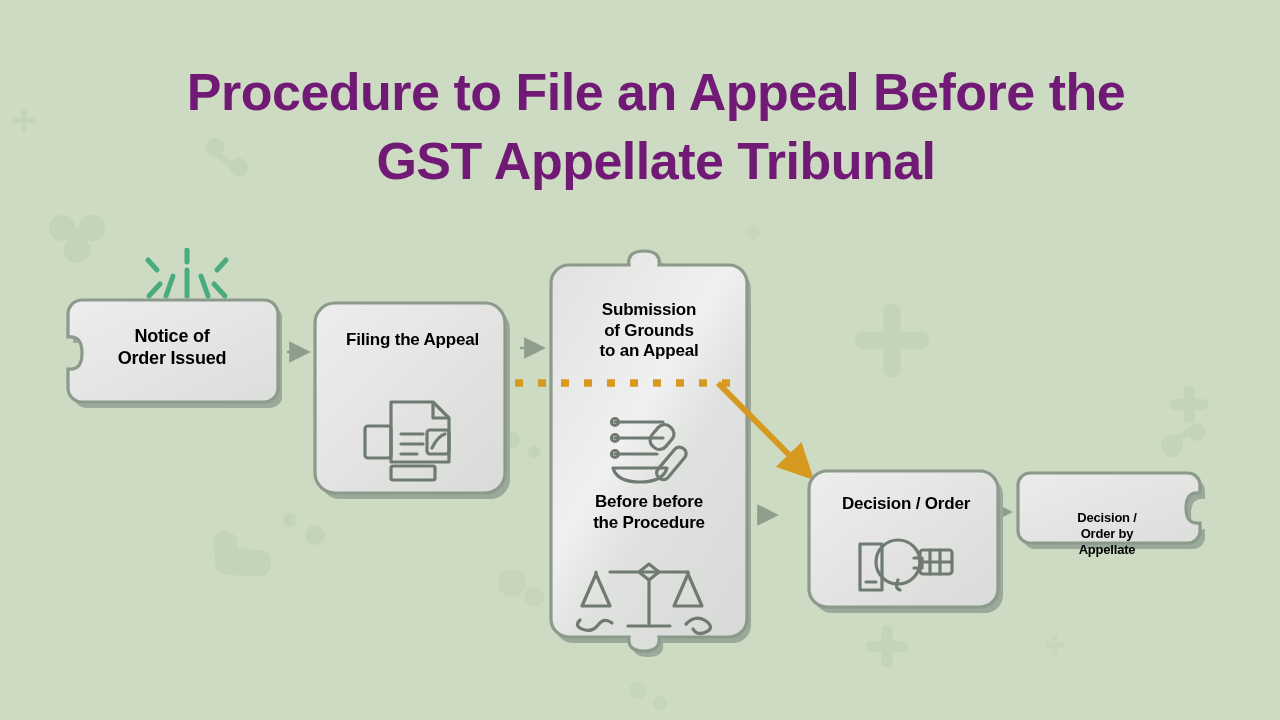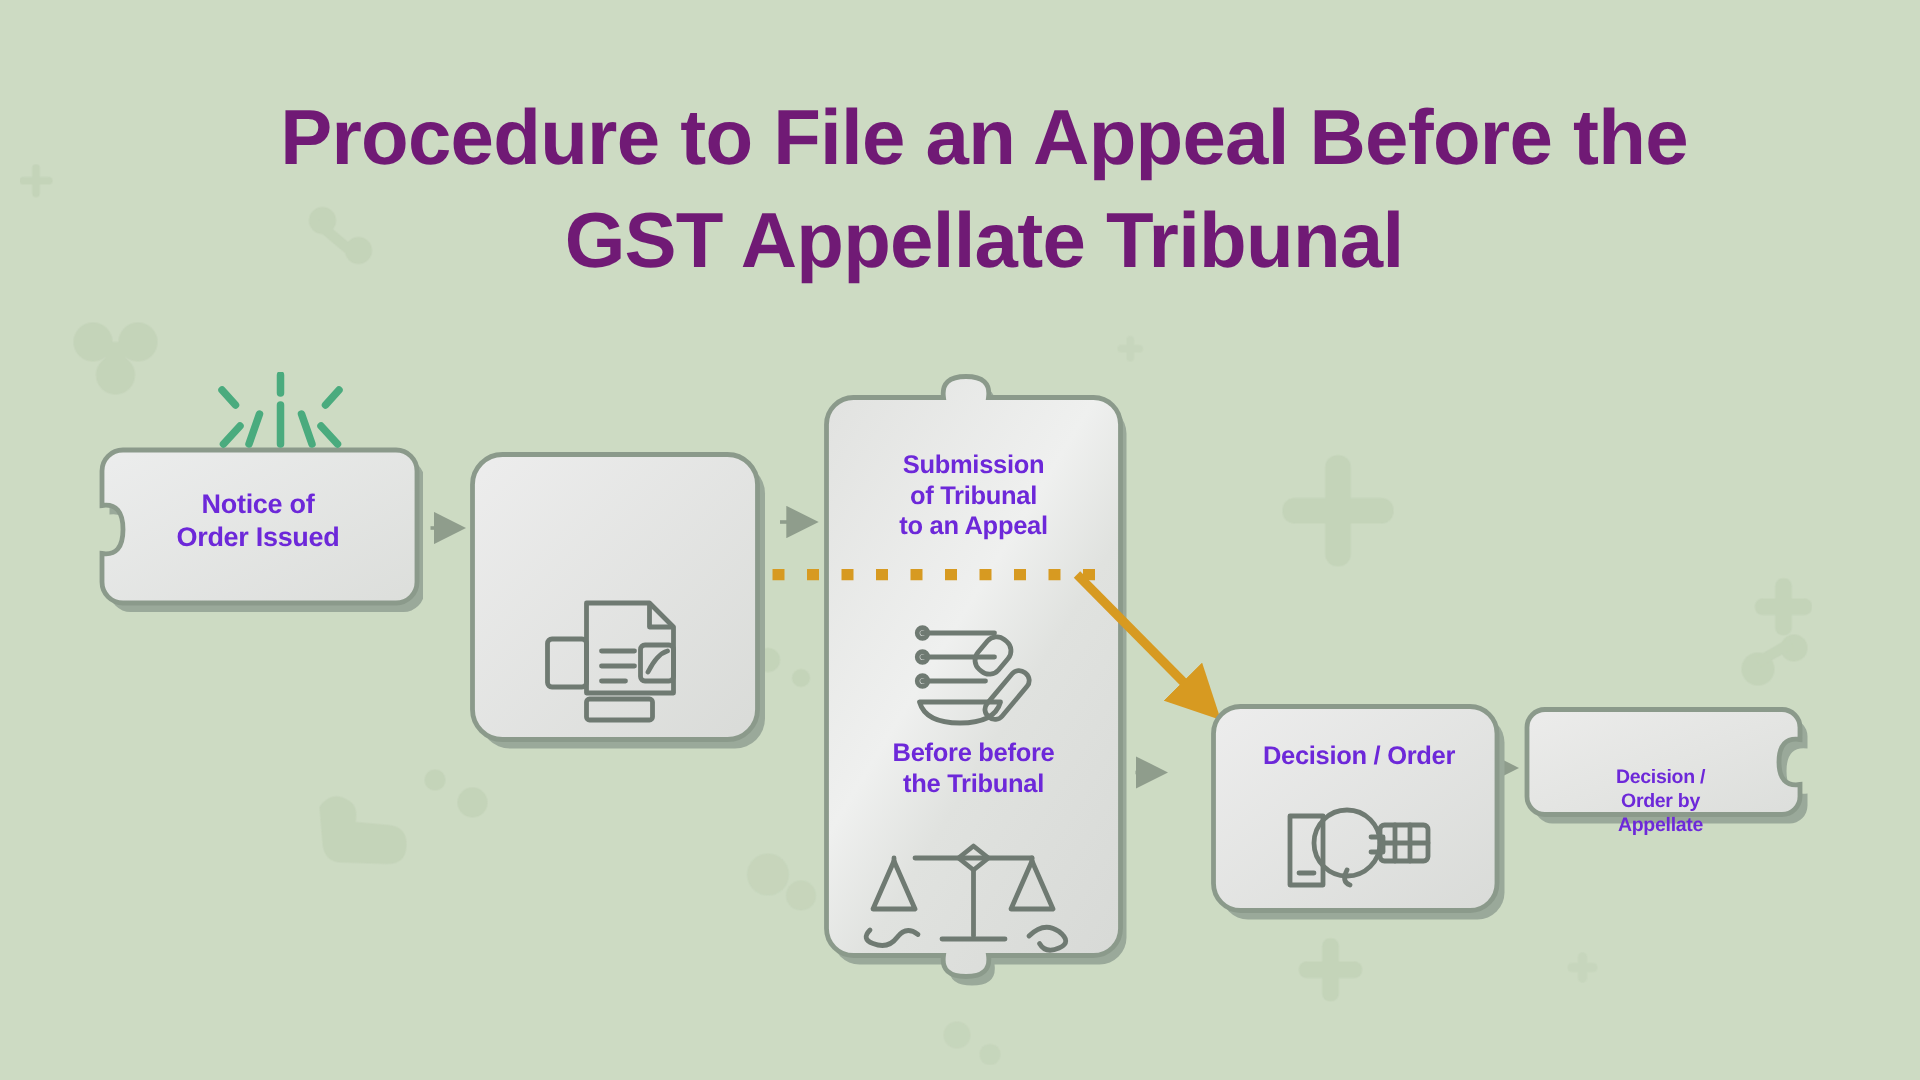--- a/index.html
+++ b/index.html
@@ -22,21 +22,21 @@
   }
   #title .ln { display:block; }
 
   
   #connectors { position:absolute; left:0; top:0; width:1280px; height:720px; }
 
   
   .node { position:absolute; }
   .node .label {
     position:absolute; left:0; width:100%;
-    text-align:center; color:#6d28d9; font-weight:bold;
+    text-align:center; color:#000000; font-weight:bold;
     line-height:1.22; letter-spacing:-0.2px;
   }
   .node .glyph { position:absolute; left:0; width:100%; text-align:center; }
 
   
   #node-notice   { left:62px;  top:296px; width:220px; height:114px; }
   #node-filing   { left:310px; top:300px; width:205px; height:205px; }
   #node-central  { left:546px; top:248px; width:206px; height:412px; }
   #node-decision { left:804px; top:468px; width:204px; height:150px; }
   #node-final    { left:1012px;top:470px; width:208px;height:82px; }
@@ -187,20 +187,21 @@
       <linearGradient id="gFiling" x1="0" y1="0" x2="1" y2="1">
         <stop offset="0%" stop-color="#ededed"></stop>
           <stop offset="100%" stop-color="#d9dbd8"></stop>
       </linearGradient>
     </defs>
     <g transform="translate(5,3)">
       <rect x="5" y="6" width="190" height="190" rx="20" fill="#9aa99a"></rect>
       <rect x="0" y="0" width="190" height="190" rx="20" fill="url(#gFiling)" stroke="#8b9a8b" stroke-width="3.2"></rect>
     </g>
   </svg>
+  <div class="label">Filing the Appeal</div>
   <div class="glyph">
     <svg width="112" height="100" viewBox="0 0 112 100" xmlns="http://www.w3.org/2000/svg" fill="none" stroke="#6f7a72" stroke-width="3.2" stroke-linejoin="round">
       <path d="M34 14 H76 L92 30 V74 H34 Z"></path>
       <path d="M76 14 V30 H92"></path>
       <rect x="8" y="38" width="26" height="32" rx="3"></rect>
       <rect x="34" y="78" width="44" height="14" rx="2"></rect>
       <line x1="44" y1="46" x2="66" y2="46" stroke-linecap="round"></line>
       <line x1="44" y1="56" x2="66" y2="56" stroke-linecap="round"></line>
       <line x1="44" y1="66" x2="60" y2="66" stroke-linecap="round"></line>
       <rect x="70" y="42" width="22" height="24" rx="3"></rect>
@@ -222,41 +223,41 @@
     <g transform="translate(5,3)">
       <path d="M18 14 H78 q-2 -14 15 -14 q17 0 15 14 H178 a18 18 0 0 1 18 18 V368 a18 18 0 0 1 -18 18
                H108 q2 14 -15 14 q-17 0 -15 -14 H18 A18 18 0 0 1 0 368 V32 A18 18 0 0 1 18 14 z" fill="#9aa99a" transform="translate(4,6)"></path>
       <path d="M18 14 H78 q-2 -14 15 -14 q17 0 15 14 H178 a18 18 0 0 1 18 18 V368 a18 18 0 0 1 -18 18
                H108 q2 14 -15 14 q-17 0 -15 -14 H18 A18 18 0 0 1 0 368 V32 A18 18 0 0 1 18 14 z" fill="url(#gCentral)" stroke="#8b9a8b" stroke-width="3.2"></path>
     </g>
   </svg>
 
   <div class="label label-a">
     <span>Submission</span><br>
-    <span>of Tribunal</span><br>
+    <span>of Grounds</span><br>
     <span>to an Appeal</span>
   </div>
 
   <div class="glyph glyph-a">
     <svg width="96" height="86" viewBox="0 0 96 86" xmlns="http://www.w3.org/2000/svg" fill="none" stroke="#6f7a72" stroke-width="3.2" stroke-linecap="round" stroke-linejoin="round">
       <path d="M14 14 H62"></path>
         <path d="M14 30 H62"></path>
         <path d="M14 46 H56"></path>
       <circle cx="14" cy="14" r="3.5"></circle>
         <circle cx="14" cy="30" r="3.5"></circle>
         <circle cx="14" cy="46" r="3.5"></circle>
       <path d="M12 60 H66 q-4 14 -27 14 q-23 0 -27 -14 z"></path>
       <rect x="52" y="16" width="18" height="26" rx="8" transform="rotate(40 61 29)"></rect>
       <rect x="64" y="36" width="13" height="38" rx="6" transform="rotate(40 70 55)"></rect>
     </svg>
   </div>
 
   <div class="label label-b">
     <span>Before before</span><br>
-    <span>the Tribunal</span>
+    <span>the Procedure</span>
   </div>
 
   <div class="glyph glyph-b">
     <svg width="150" height="96" viewBox="0 0 150 96" xmlns="http://www.w3.org/2000/svg" fill="none" stroke="#6f7a72" stroke-width="3.2" stroke-linecap="round" stroke-linejoin="round">
       <path d="M75 16 l10 8 l-10 8 l-10 -8 z"></path>
       <line x1="75" y1="32" x2="75" y2="76"></line>
       <line x1="36" y1="24" x2="114" y2="24"></line>
       <path d="M22 26 L36 58 H8 Z"></path>
       <path d="M114 26 L128 58 H100 Z"></path>
       <line x1="22" y1="24" x2="22" y2="27"></line>

